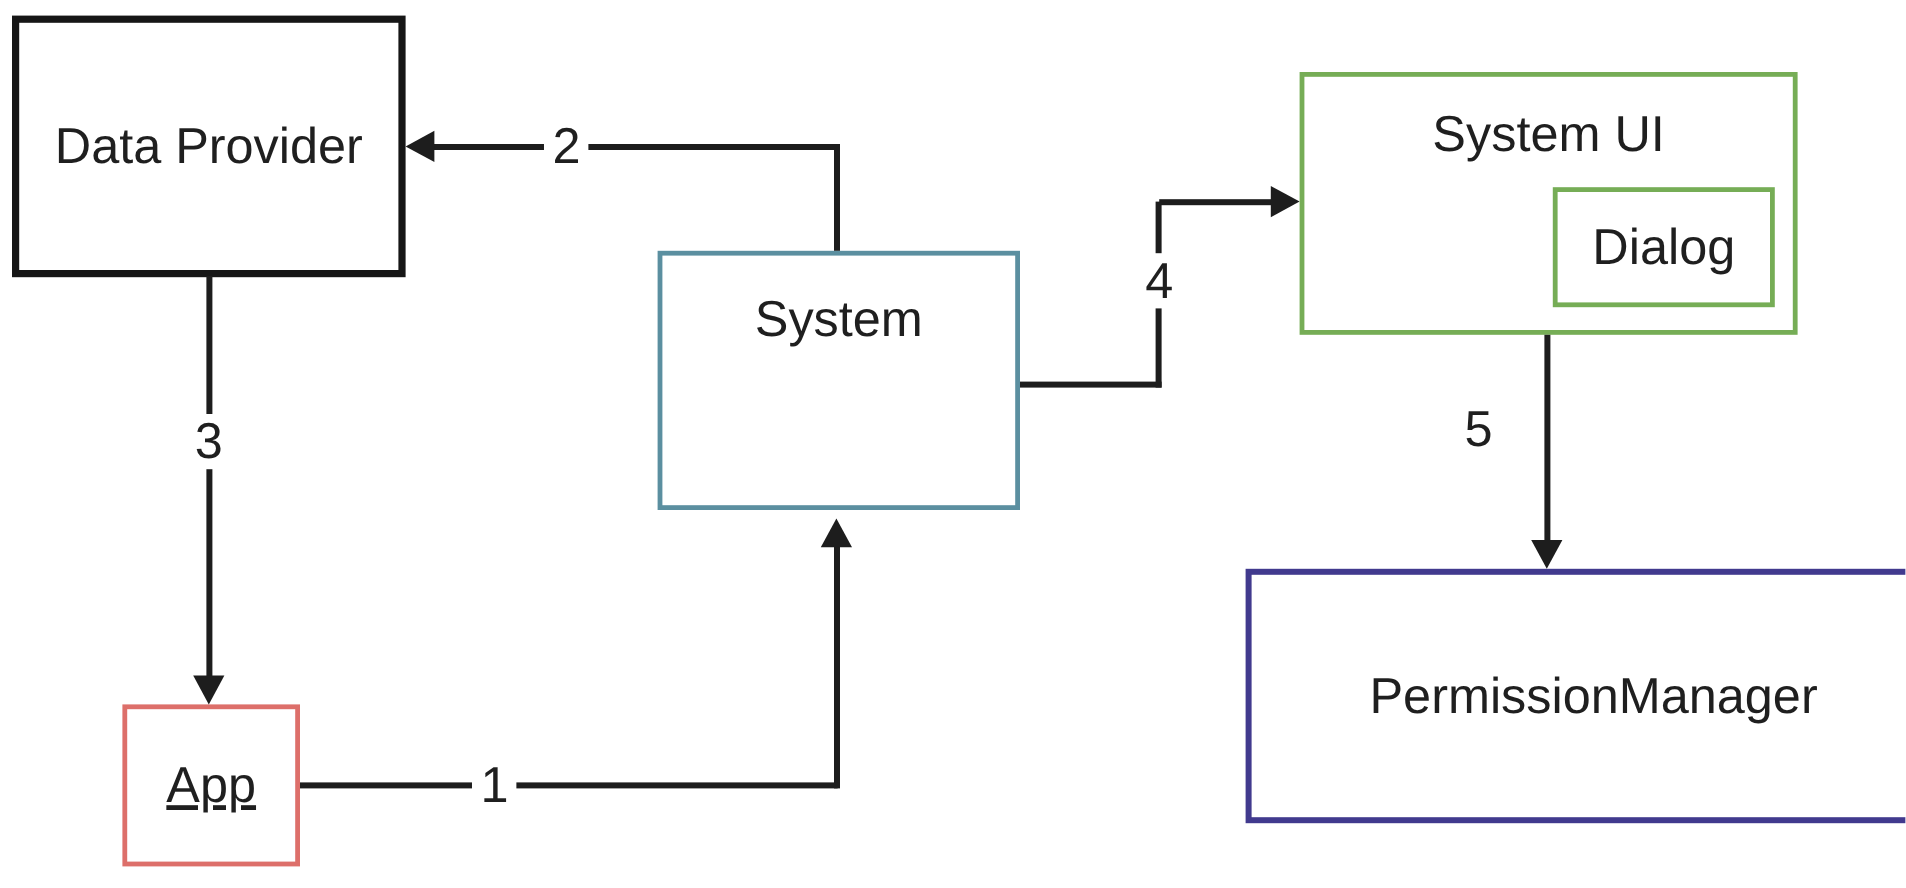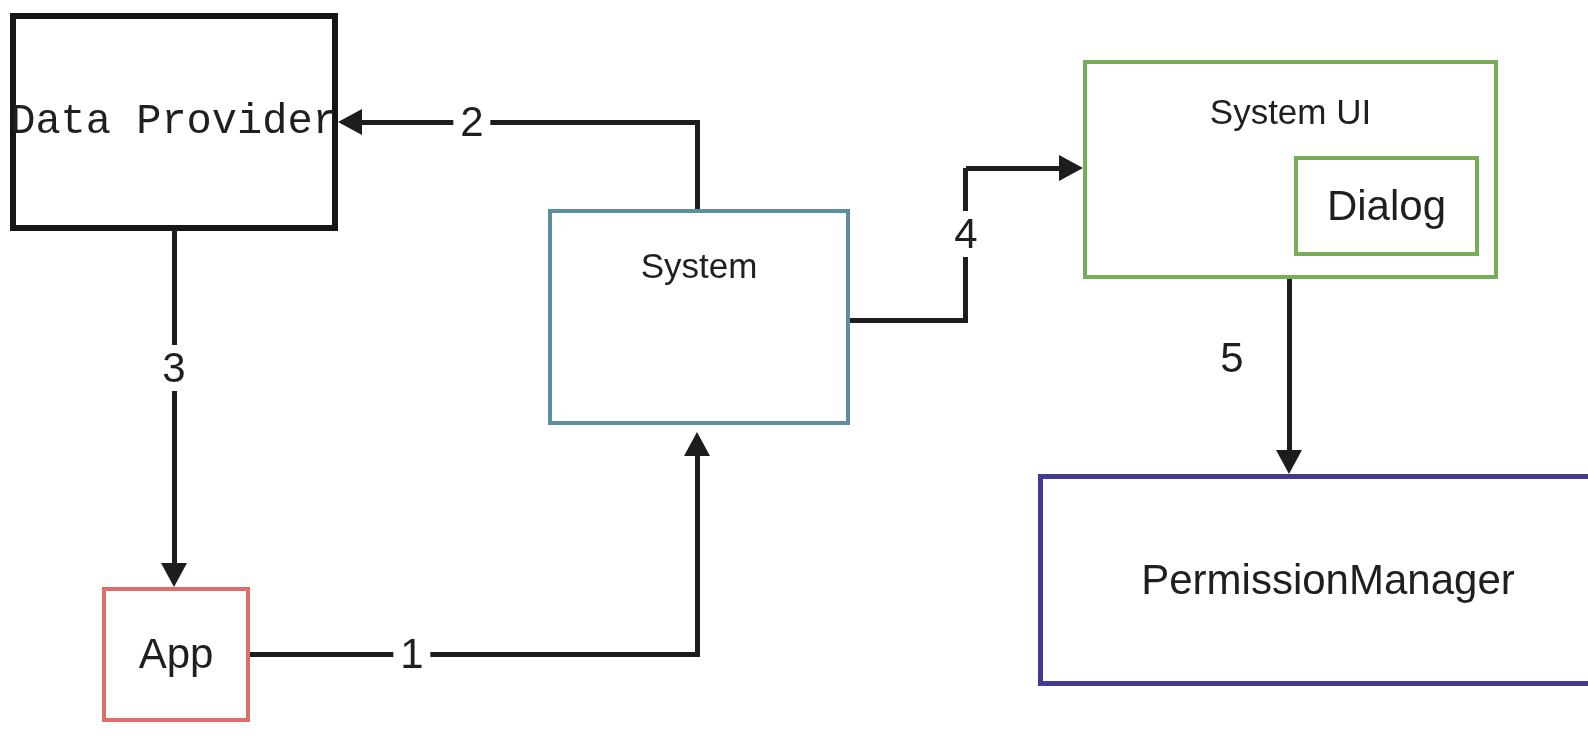--- a/index.html
+++ b/index.html
@@ -19,32 +19,32 @@
     border-style: solid;
     background: #ffffff;
     display: flex;
     align-items: center;
     justify-content: center;
     font-size: 42px;
     line-height: 1.1;
     white-space: nowrap;
   }
   .n-data-provider { left: 10px;   top: 13px;  width: 328px; height: 218px; border-width: 6px; }
-  .n-app           { left: 102px;  top: 587px; width: 148px; height: 135px; border-width: 4px; }
+  .n-app           { left: 102px;  top: 587px; width: 148px; height: 135px; border-width: 4px; text-decoration: underline; }
   .n-system        { left: 548px;  top: 209px; width: 302px; height: 216px; border-width: 4px; }
   .n-system-ui     { left: 1083px; top: 60px;  width: 415px; height: 219px; border-width: 4px; }
   .n-permission    { left: 1038px; top: 474px; width: 557px; height: 212px; border-width: 5px; padding-left: 23px; }
   .n-app-ops       { left: 22px;   top: 106px; width: 248px; height: 95px;  border-width: 4px; }
   .n-dialog        { left: 207px;  top: 92px;  width: 185px; height: 100px; border-width: 4px; }
   .container-node  { display: block; }
   .node-title {
     position: absolute;
     left: 0; right: 0;
     text-align: center;
-    font-size: 35px;
+    font-size: 42px;
     line-height: 46px;
   }
   .n-system .node-title    { top: 30px; }
   .n-system-ui .node-title { top: 25px; }
   
   .seg { position: absolute; }
   .head { position: absolute; width: 0; height: 0; border-style: solid; }
   .head-up    { border-width: 0 13px 24px 13px; border-left-color: transparent; border-right-color: transparent; }
   .head-down  { border-width: 24px 13px 0 13px; border-left-color: transparent; border-right-color: transparent; }
   .head-left  { border-width: 13px 24px 13px 0; border-top-color: transparent; border-bottom-color: transparent; }
@@ -80,21 +80,21 @@
   
   .e5-v { left: 1287px; top: 279px; width: 5px; height: 172px; }
   .e5-head { left: 1276px; top: 450px; }
   .e5-label { left: 1232px; top: 358px; }
 </style>
 </head>
 <body>
 
 <div class="canvas">
 
-  <div class="node n-data-provider" style="border-color: rgb(22, 22, 22); font-family: Liberation Mono, monospace;">
+  <div class="node n-data-provider" style="border-color: rgb(22, 22, 22);">
     <span>Data Provider</span>
   </div>
 
   <div class="node n-app" style="border-color: rgb(221, 111, 106);">
     <span>App</span>
   </div>
 
   <div class="node n-system container-node" style="border-color: rgb(91, 143, 160);">
     <div class="node-title">System</div>
   </div>

